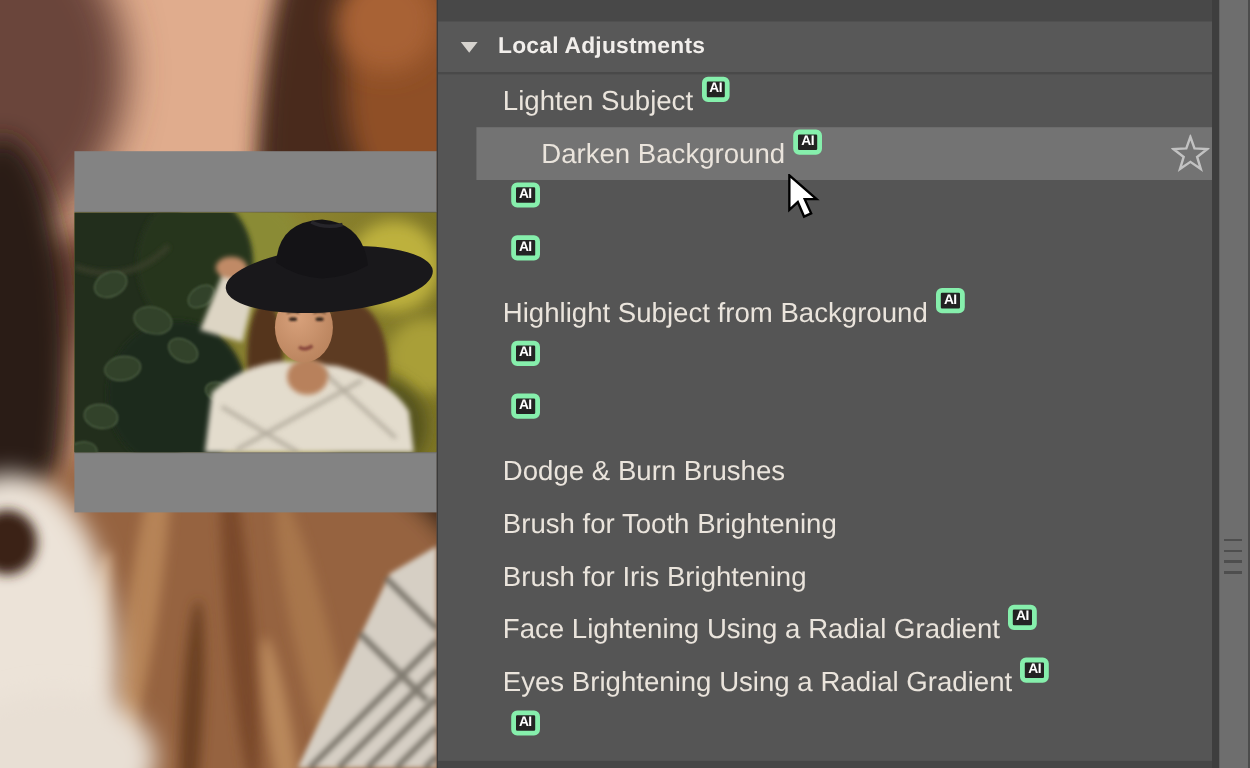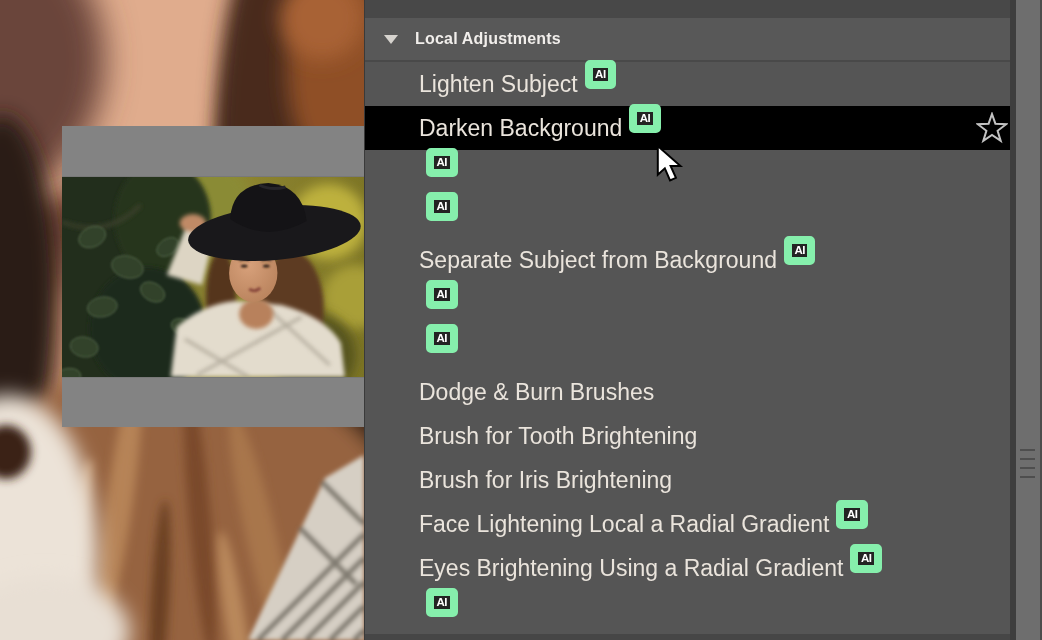--- a/index.html
+++ b/index.html
@@ -20,30 +20,30 @@
   
   .panel{position:absolute;left:364px;top:0;width:678px;height:640px;display:flex;}
   .panel-main{width:646px;display:flex;flex-direction:column;background:#555555;border-left:1px solid #3a3a3a;}
   .top-strip{height:18px;background:#484848;flex:none;}
   .section-header{
     height:44px;flex:none;background:#585858;border-bottom:2px solid #494949;
     display:flex;align-items:center;padding-left:19px;cursor:default;
   }
   .collapse-tri{width:0;height:0;border-left:7px solid transparent;border-right:7px solid transparent;
     border-top:9px solid #d6d3ce;margin-right:17px;flex:none;}
-  .section-title{font-size:16px;font-weight:bold;color:#f1eeeb;letter-spacing:0.2px;text-align:center;}
+  .section-title{font-size:19px;font-weight:bold;color:#f1eeeb;letter-spacing:0.2px;text-align:center;}
   .list{flex:none;}
   .row{
     position:relative;height:44px;display:flex;align-items:center;
     padding-left:54px;font-size:23px;color:#eae4dc;white-space:nowrap;text-align:center;
   }
-  .row.selected{background:#000000;}
+  .row.selected{background:#737373;margin-left:32px;}
   .ai-badge{
     display:inline-block;margin-left:7px;transform:translateY(-10px);
-    background:#232323;color:#ffffff;border:8px solid #86efac;border-radius:5px;
+    background:#232323;color:#ffffff;border:4px solid #86efac;border-radius:5px;
     font-size:11.5px;font-weight:bold;line-height:13px;padding:0 2.5px;letter-spacing:-0.5px;
   }
   .star{position:absolute;right:2px;top:6px;width:32px;height:32px;}
   .bottom-strip{flex:1;background:#464646;}
   .splitter-gap{width:6px;background:#3e3e3e;}
   .right-strip{position:relative;width:26px;background:#6e6e6e;border-right:2px solid #4c4c4c;}
   .grip{
     position:absolute;left:4px;top:449px;width:15px;height:31px;
     background:repeating-linear-gradient(#4e4e4e 0 2px,rgba(0,0,0,0) 2px 9px);
   }
@@ -206,21 +206,21 @@
   </div>
           <div class="row">
     <span class="ai-badge">AI</span>
 
   </div>
           <div class="row">
     <span class="ai-badge">AI</span>
 
   </div>
           <div class="row">
-    <span>Separate Subject from Background</span>
+    <span>Highlight Subject from Background</span>
     <span class="ai-badge">AI</span>
 
   </div>
           <div class="row">
     <span class="ai-badge">AI</span>
 
   </div>
           <div class="row">
     <span class="ai-badge">AI</span>
 
@@ -231,21 +231,21 @@
   </div>
           <div class="row">
     <span>Brush for Tooth Brightening</span>
 
   </div>
           <div class="row">
     <span>Brush for Iris Brightening</span>
 
   </div>
           <div class="row">
-    <span>Face Lightening Local a Radial Gradient</span>
+    <span>Face Lightening Using a Radial Gradient</span>
     <span class="ai-badge">AI</span>
 
   </div>
           <div class="row">
     <span>Eyes Brightening Using a Radial Gradient</span>
     <span class="ai-badge">AI</span>
 
   </div>
           <div class="row">
     <span class="ai-badge">AI</span>

